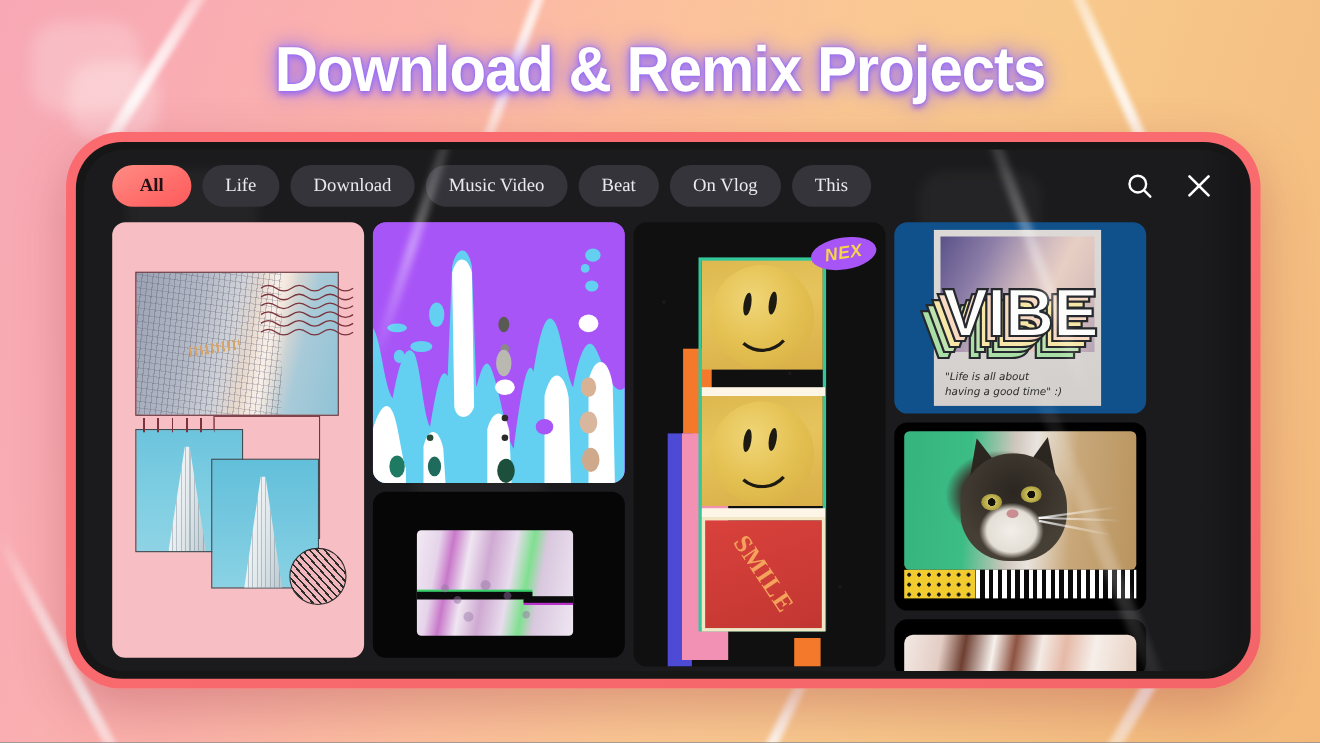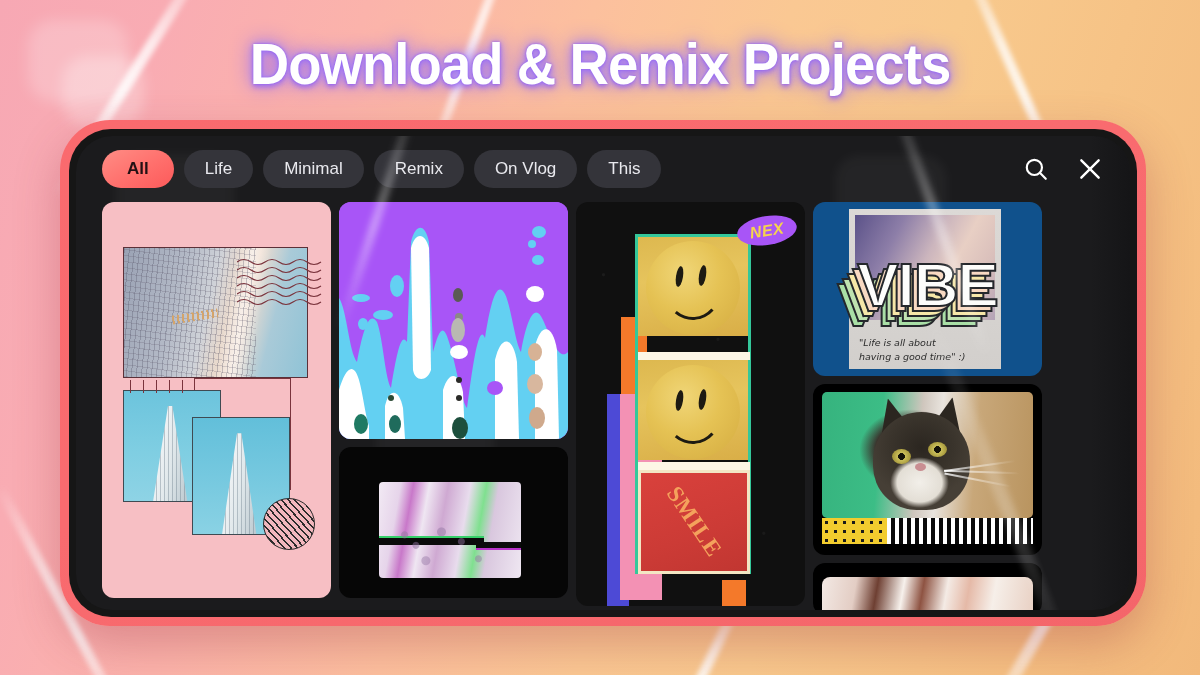--- a/index.html
+++ b/index.html
@@ -104,21 +104,21 @@
   }
 
   
   .topbar {
     position: absolute;
     left: 0; top: 0; right: 0; height: 66px;
     display: flex; align-items: center;
     padding: 0 14px 0 26px;
     z-index: 30;
   }
-  .tabs { display: flex; align-items: flex-end; gap: 10px; flex: 1; }
+  .tabs { display: flex; align-items: flex-end; gap: 10px; flex: 1; font-family: Liberation Serif, serif; }
   .tab {
     height: 38px;
     padding: 0 21px;
     border-radius: 19px;
     background: #34343a;
     color: #e9e9ee;
     font-size: 17px;
     display: flex; align-items: center; justify-content: center;
     white-space: nowrap;
     cursor: pointer;
@@ -464,24 +464,27 @@
 
         <div class="topbar">
           <div class="tabs">
             <div class="tab active">
                 <span>All</span>
               </div>
             <div class="tab">
                 <span>Life</span>
               </div>
             <div class="tab">
-                <span>Minimal</span>
+                <span>Download</span>
               </div>
             <div class="tab">
-                <span>Remix</span>
+                <span>Music Video</span>
+              </div>
+            <div class="tab">
+                <span>Beat</span>
               </div>
             <div class="tab">
                 <span>On Vlog</span>
               </div>
             <div class="tab">
                 <span>This</span>
               </div>
           </div>
           <div class="topbar-actions">
             <div class="icon-btn">

